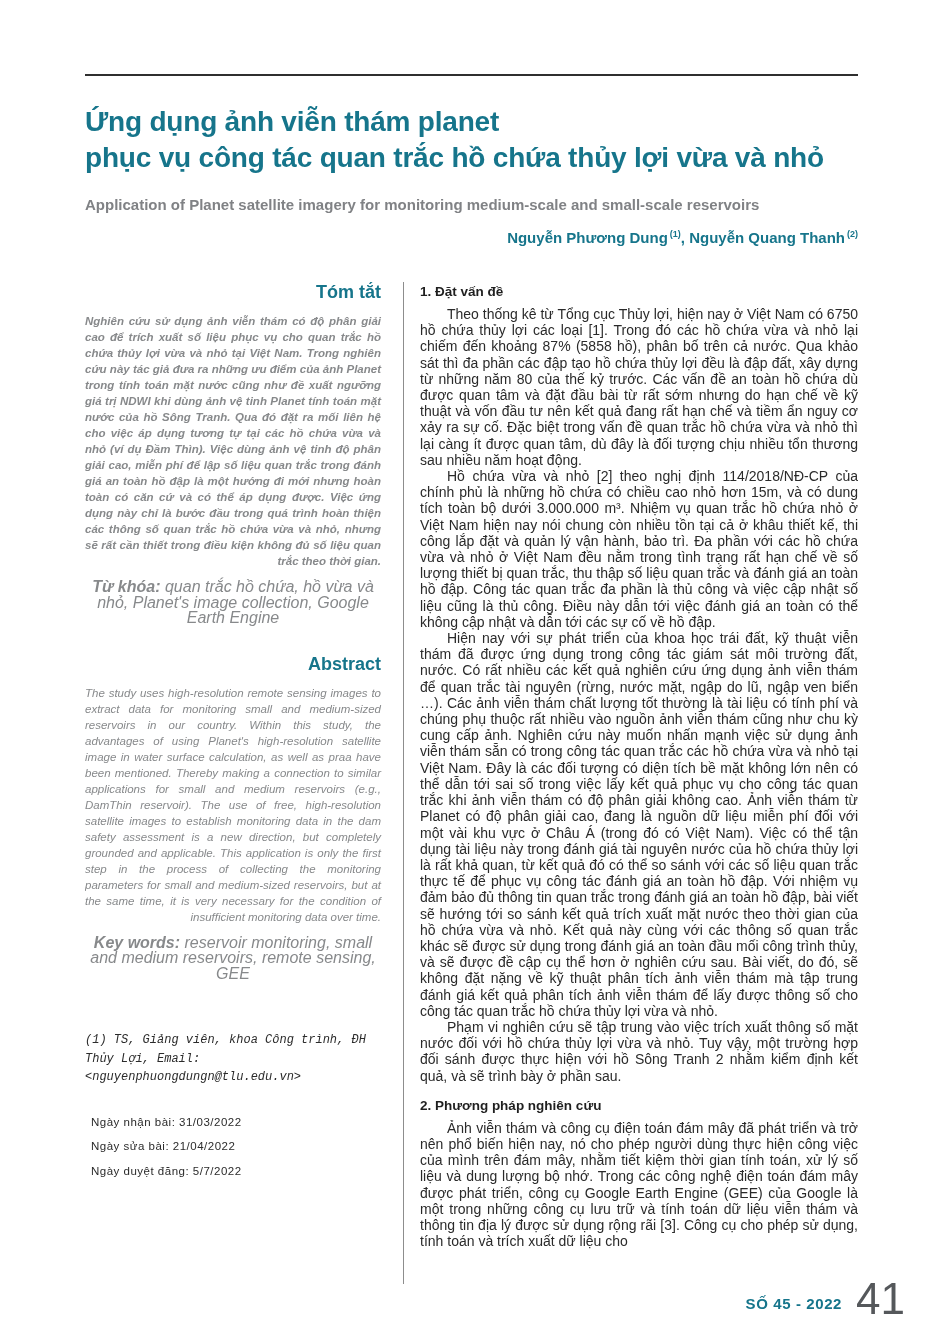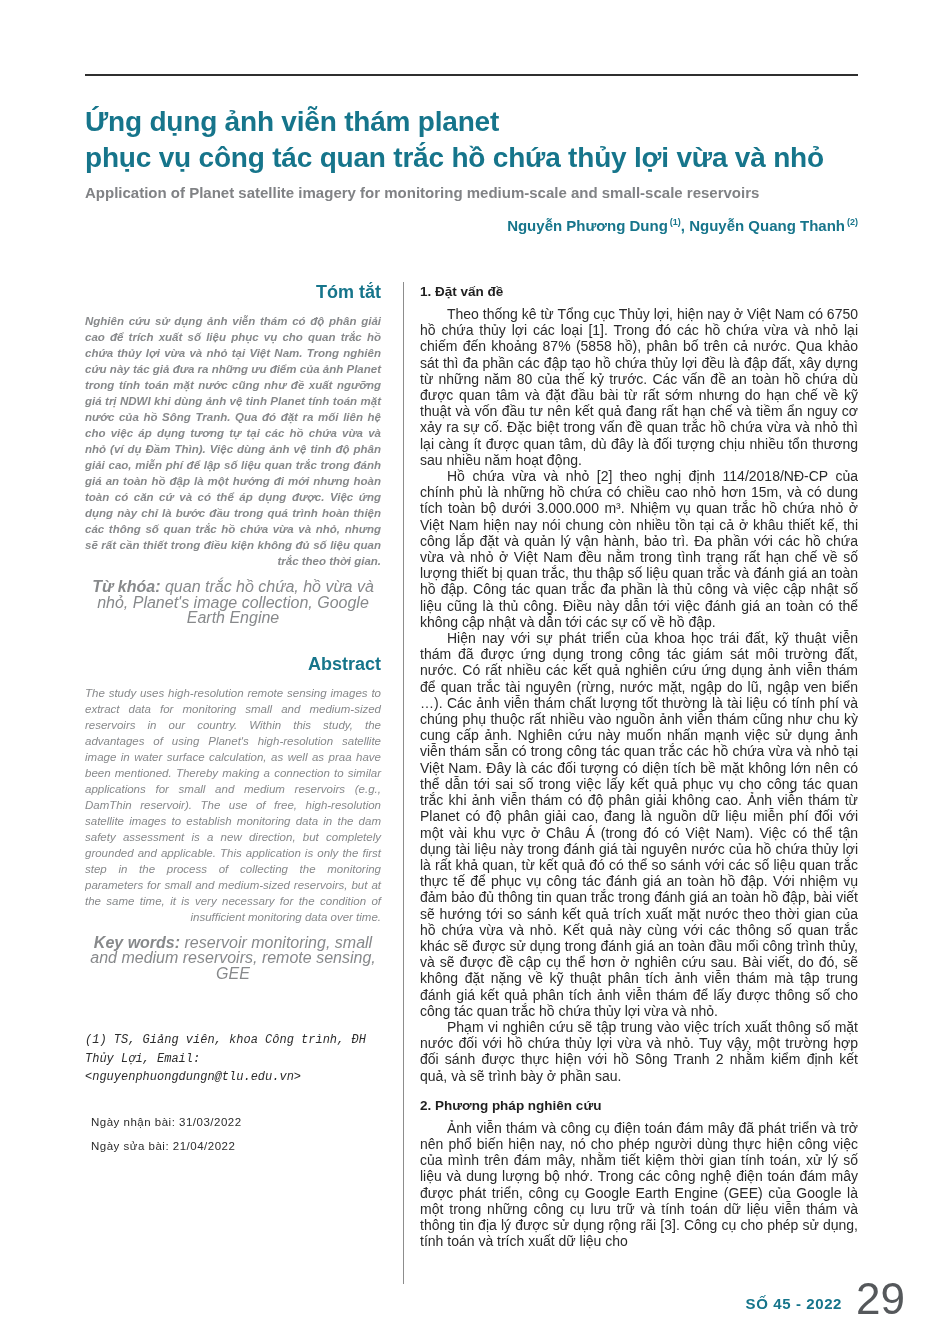--- a/index.html
+++ b/index.html
@@ -21,21 +21,21 @@
 
   .header { position: absolute; left: 85px; top: 104px; width: 773px; }
   .title {
     margin: 0;
     color: #16758b;
     font-size: 28px; font-weight: bold;
     line-height: 1.28; letter-spacing: -0.2px;
   }
   .title-line { display: block; }
   .subtitle {
-    margin-top: 8px;
+    margin-top: 20px;
     color: #808285; font-weight: bold; font-size: 15px;
   }
   .authors {
     margin-top: 16px;
     text-align: right;
     color: #16758b; font-weight: bold; font-size: 15px;
   }
   .authors sup { font-size: 9px; color: #16758b; margin-left: 2px; }
 
   .columns {
@@ -133,33 +133,34 @@
       <p class="side-body en">The study uses high-resolution remote sensing images to extract data for monitoring small and medium-sized reservoirs in our country. Within this study, the advantages of using Planet's high-resolution satellite image in water surface calculation, as well as praa have been mentioned. Thereby making a connection to similar applications for small and medium reservoirs (e.g., DamThin reservoir). The use of free, high-resolution satellite images to establish monitoring data in the dam safety assessment is a new direction, but completely grounded and applicable. This application is only the first step in the process of collecting the monitoring parameters for small and medium-sized reservoirs, but at the same time, it is very necessary for the condition of insufficient monitoring data over time.</p>
       <p class="side-keywords"><span class="kw-label">Key words: </span><span>reservoir monitoring, small and medium reservoirs, remote sensing, GEE</span></p>
 
       <div class="footnotes">
         <p>(1) TS, Giảng viên, khoa Công trình, ĐH Thủy Lợi, Email: &lt;nguyenphuongdungn@tlu.edu.vn&gt;</p>
       </div>
 
       <div class="dates">
         <p>Ngày nhận bài: 31/03/2022</p>
         <p>Ngày sửa bài: 21/04/2022</p>
+        <p>Ngày duyệt đăng: 5/7/2022</p>
       </div>
     </aside>
 
     <main class="right-col">
       <h3 class="sec-heading">1. Đặt vấn đề</h3>
       <p class="para">Theo thống kê từ Tổng cục Thủy lợi, hiện nay ở Việt Nam có 6750 hồ chứa thủy lợi các loại [1]. Trong đó các hồ chứa vừa và nhỏ lại chiếm đến khoảng 87% (5858 hồ), phân bố trên cả nước. Qua khảo sát thì đa phần các đập tạo hồ chứa thủy lợi đều là đập đất, xây dựng từ những năm 80 của thế kỷ trước. Các vấn đề an toàn hồ chứa dù được quan tâm và đặt đầu bài từ rất sớm nhưng do hạn chế về kỹ thuật và vốn đầu tư nên kết quả đang rất hạn chế và tiềm ẩn nguy cơ xảy ra sự cố. Đặc biệt trong vấn đề quan trắc hồ chứa vừa và nhỏ thì lại càng ít được quan tâm, dù đây là đối tượng chịu nhiều tổn thương sau nhiều năm hoạt động.</p>
       <p class="para">Hồ chứa vừa và nhỏ [2] theo nghị định 114/2018/NĐ-CP của chính phủ là những hồ chứa có chiều cao nhỏ hơn 15m, và có dung tích toàn bộ dưới 3.000.000 m³. Nhiệm vụ quan trắc hồ chứa nhỏ ở Việt Nam hiện nay nói chung còn nhiều tồn tại cả ở khâu thiết kế, thi công lắp đặt và quản lý vận hành, bảo trì. Đa phần với các hồ chứa vừa và nhỏ ở Việt Nam đều nằm trong tình trạng rất hạn chế về số lượng thiết bị quan trắc, thu thập số liệu quan trắc và đánh giá an toàn hồ đập. Công tác quan trắc đa phần là thủ công và việc cập nhật số liệu cũng là thủ công. Điều này dẫn tới việc đánh giá an toàn có thể không cập nhật và dẫn tới các sự cố về hồ đập.</p>
       <p class="para">Hiện nay với sự phát triển của khoa học trái đất, kỹ thuật viễn thám đã được ứng dụng trong công tác giám sát môi trường đất, nước. Có rất nhiều các kết quả nghiên cứu ứng dụng ảnh viễn thám để quan trắc tài nguyên (rừng, nước mặt, ngập do lũ, ngập ven biển …). Các ảnh viễn thám chất lượng tốt thường là tài liệu có tính phí và chúng phụ thuộc rất nhiều vào nguồn ảnh viễn thám cũng như chu kỳ cung cấp ảnh. Nghiên cứu này muốn nhấn mạnh việc sử dụng ảnh viễn thám sẵn có trong công tác quan trắc các hồ chứa vừa và nhỏ tại Việt Nam. Đây là các đối tượng có diện tích bề mặt không lớn nên có thể dẫn tới sai số trong việc lấy kết quả phục vụ cho công tác quan trắc khi ảnh viễn thám có độ phân giải không cao. Ảnh viễn thám từ Planet có độ phân giải cao, đang là nguồn dữ liệu miễn phí đối với một vài khu vực ở Châu Á (trong đó có Việt Nam). Việc có thể tận dụng tài liệu này trong đánh giá tài nguyên nước của hồ chứa thủy lợi là rất khả quan, từ kết quả đó có thể so sánh với các số liệu quan trắc thực tế để phục vụ công tác đánh giá an toàn hồ đập. Với nhiệm vụ đảm bảo đủ thông tin quan trắc trong đánh giá an toàn hồ đập, bài viết sẽ hướng tới so sánh kết quả trích xuất mặt nước theo thời gian của hồ chứa vừa và nhỏ. Kết quả này cùng với các thông số quan trắc khác sẽ được sử dụng trong đánh giá an toàn đầu mối công trình thủy, và sẽ được đề cập cụ thể hơn ở nghiên cứu sau. Bài viết, do đó, sẽ không đặt nặng về kỹ thuật phân tích ảnh viễn thám mà tập trung đánh giá kết quả phân tích ảnh viễn thám để lấy được thông số cho công tác quan trắc hồ chứa thủy lợi vừa và nhỏ.</p>
       <p class="para">Phạm vi nghiên cứu sẽ tập trung vào việc trích xuất thông số mặt nước đối với hồ chứa thủy lợi vừa và nhỏ. Tuy vậy, một trường hợp đối sánh được thực hiện với hồ Sông Tranh 2 nhằm kiểm định kết quả, và sẽ trình bày ở phần sau.</p>
       <h3 class="sec-heading">2. Phương pháp nghiên cứu</h3>
       <p class="para">Ảnh viễn thám và công cụ điện toán đám mây đã phát triển và trở nên phổ biến hiện nay, nó cho phép người dùng thực hiện công việc của mình trên đám mây, nhằm tiết kiệm thời gian tính toán, xử lý số liệu và dung lượng bộ nhớ. Trong các công nghệ điện toán đám mây được phát triển, công cụ Google Earth Engine (GEE) của Google là một trong những công cụ lưu trữ và tính toán dữ liệu viễn thám và thông tin địa lý được sử dụng rộng rãi [3]. Công cụ cho phép sử dụng, tính toán và trích xuất dữ liệu cho</p>
     </main>
 
   </div>
 
   <footer class="footer">
     <span class="issue">SỐ 45 - 2022</span>
-    <span class="pagenum">29</span>
+    <span class="pagenum">41</span>
   </footer>
 
 </div>
 
 </body></html>

